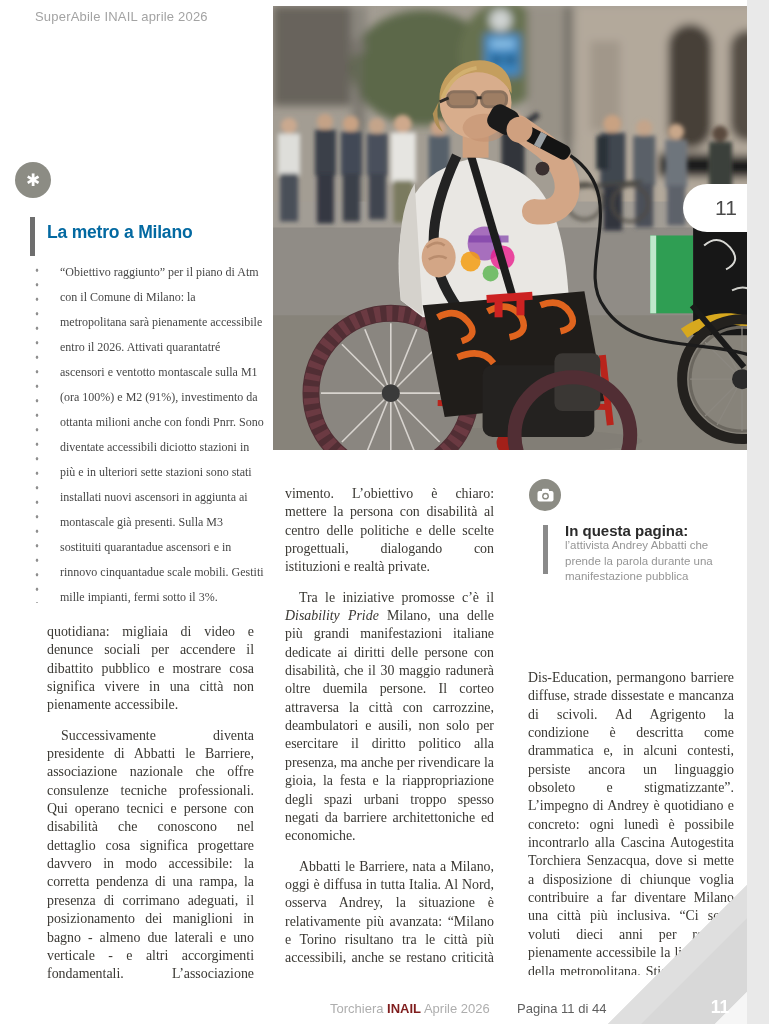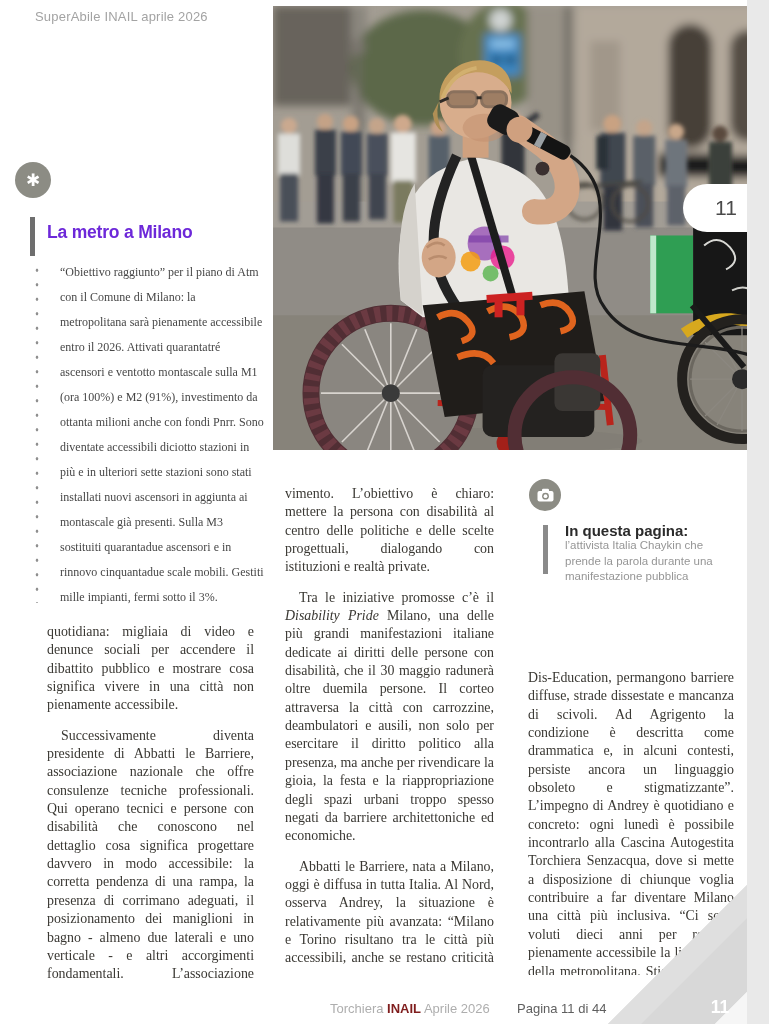--- a/index.html
+++ b/index.html
@@ -12,21 +12,21 @@
   #mag-header{left:35px;top:9px;font-size:13px;color:#a3a3a3;letter-spacing:.2px;}
   #footer-brand{left:330px;top:1001px;font-size:13px;color:#aeaeae;}
   #footer-brand b{color:#7f1d1d;}
   #footer-page{left:517px;top:1001px;font-size:13px;color:#5f5f5f;text-align:center;}
 
   
   #asterisk-badge{left:15px;top:162px;width:36px;height:36px;border-radius:50%;
      background:#8c8c84;color:#fff;display:flex;align-items:center;justify-content:center;
      font-size:17px;}
   #sb-bar{left:30px;top:217px;width:5px;height:39px;background:#6e6e6e;}
-  #sb-title{left:47px;top:222px;font-size:17.5px;font-weight:bold;color:#6d28d9;letter-spacing:-.2px;}
+  #sb-title{left:47px;top:222px;font-size:17.5px;font-weight:bold;color:#0369a1;letter-spacing:-.2px;}
   #sb-dots{left:35px;top:263px;width:4px;height:340px;
      background-image:radial-gradient(circle,#8f8f8f 1.3px,rgba(0,0,0,0) 1.6px);
      background-size:4px 14.5px;background-repeat:repeat-y;}
   #sb-body{left:60px;top:260px;width:205px;font-size:12px;line-height:25px;color:#474747;}
 
   
   .col{text-align:justify;font-size:13.9px;line-height:18.35px;}
   .col p{margin:12px;}
   .col p.indent{text-indent:14px;}
   #col1{left:35px;top:611px;width:231px;height:372px;overflow:hidden;}
@@ -257,21 +257,21 @@
   <div class="abs" id="camera-badge">
     <svg width="17" height="14" viewBox="0 0 17 14">
       <rect x="0.5" y="3" width="16" height="10.5" rx="2" fill="#ffffff"></rect>
       <rect x="5" y="0.8" width="7" height="4" rx="1.2" fill="#ffffff"></rect>
       <circle cx="8.5" cy="8.2" r="3.4" fill="#8c8c84"></circle>
       <circle cx="8.5" cy="8.2" r="1.9" fill="#ffffff"></circle>
     </svg>
   </div>
   <div class="abs" id="cap-bar"></div>
   <div class="abs sans" id="cap-title">In questa pagina:</div>
-  <div class="abs sans" id="cap-body">l’attivista Italia Chaykin che prende la parola durante una manifestazione pubblica</div>
+  <div class="abs sans" id="cap-body">l’attivista Andrey Abbatti che prende la parola durante una manifestazione pubblica</div>
 
   <div class="abs sans" id="footer-brand"><span>Torchiera </span><b>INAIL</b><span> Aprile 2026</span></div>
   <div class="abs sans" id="footer-page">Pagina 11 di 44</div>
 
   <svg class="abs" id="corner" viewBox="0 0 150 150">
     <polygon points="11,150 150,11 150,118 118,150" fill="#d8d8d8"></polygon>
     <polygon points="11,150 150,11 150,44 44,150" fill="#dfdfdf"></polygon>
     <polygon points="118,150 150,118 150,150" fill="#f6f6f6"></polygon>
   </svg>
   <div class="abs sans" id="corner-number">11</div>

